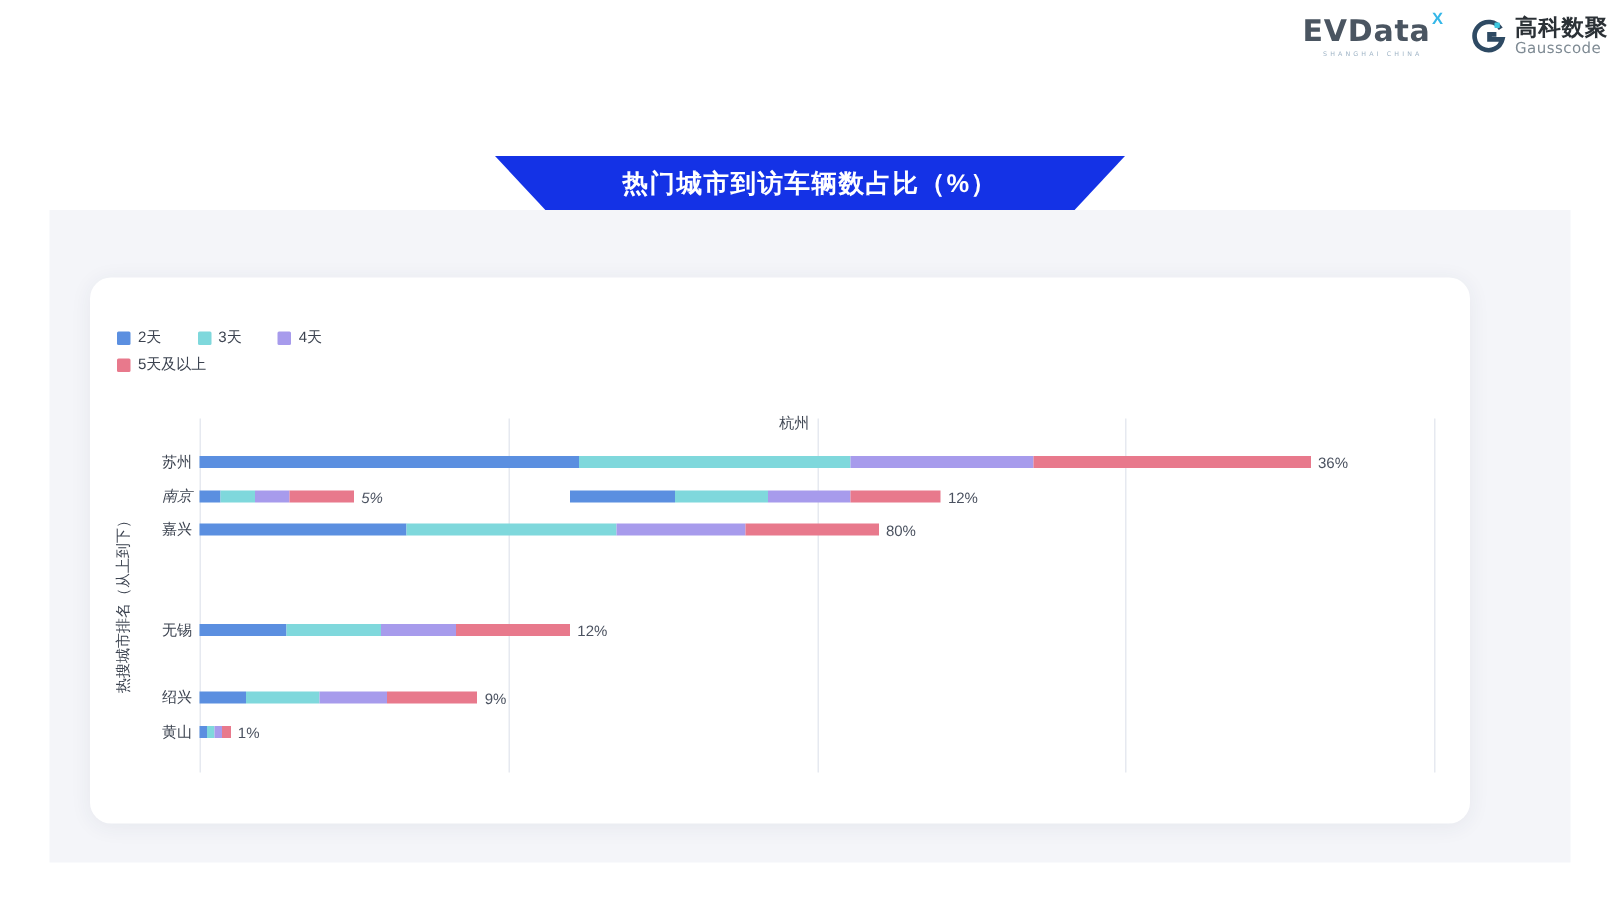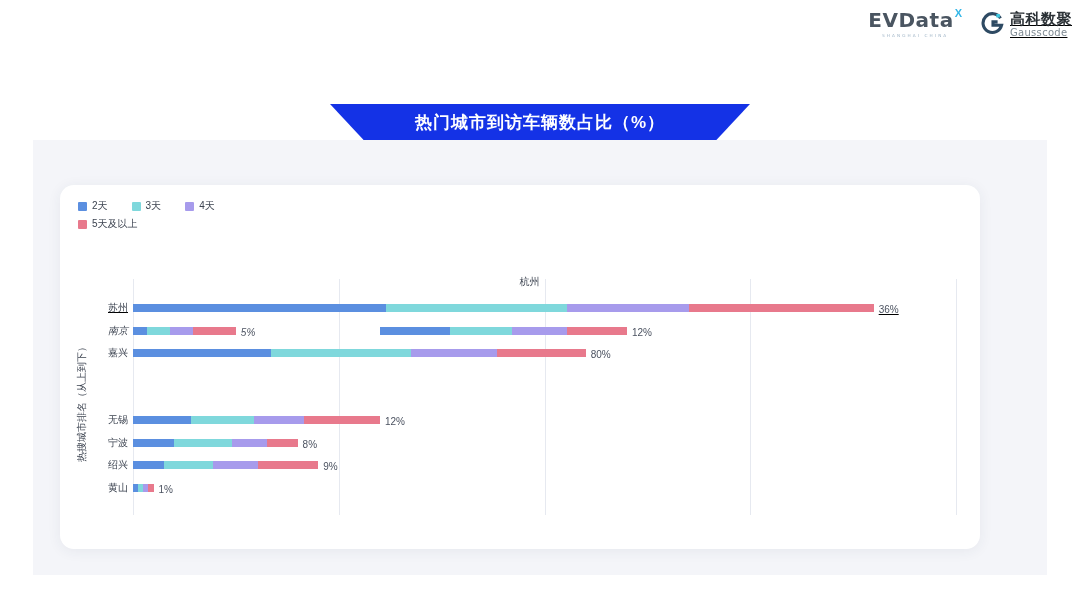--- a/index.html
+++ b/index.html
@@ -12,41 +12,41 @@
 
   
   .logo-bar{position:absolute;top:10px;right:8px;display:flex;align-items:center;gap:18px;}
   .logo-evdata{display:flex;flex-direction:column;align-items:center;}
   .evdata-word{display:flex;align-items:flex-start;}
   .evdata-main{font-family:"DejaVu Sans",sans-serif;font-size:20px;font-weight:700;
     letter-spacing:.5px;color:#4a5561;line-height:1;}
   .evdata-x{font-size:11px;font-weight:700;color:#35b7e8;margin-left:1px;margin-top:-3px;}
   .evdata-sub{font-size:4.2px;letter-spacing:2.1px;color:#9fb4c6;margin-top:3px;
     font-family:"DejaVu Sans",sans-serif;text-transform:uppercase;}
-  .logo-gauss{display:flex;gap:6px;text-decoration:underline;}
+  .logo-gauss{display:flex;align-items:center;gap:6px;}
   .gauss-mark{width:24px;height:24px;position:relative;flex:0 0 24px;}
   .gauss-text{display:flex;flex-direction:column;line-height:1;}
   .gauss-cn{font-size:15px;font-weight:700;color:#2b3136;letter-spacing:.5px;}
   .gauss-en{font-size:10px;color:#7e8a93;letter-spacing:.3px;margin-top:2px;
     font-family:"DejaVu Sans",sans-serif;}
 
   
   .banner{position:absolute;left:330px;top:104px;width:420px;height:36px;
     background:#1432E6;color:#fff;display:flex;align-items:center;justify-content:center;
     clip-path:polygon(0 0,100% 0,92% 100%,8% 100%);
     font-size:17px;font-weight:700;letter-spacing:1px;}
 
   
   .panel{position:absolute;left:33px;top:140px;width:1014px;height:435px;background:#F4F5F9;}
   
   .card{position:absolute;left:60px;top:185px;width:920px;height:364px;background:#fff;
     border-radius:14px;box-shadow:0 2px 14px rgba(40,50,80,.07);}
 
   
-  .legend{position:absolute;left:78px;top:199px;width:300px;
+  .legend{position:absolute;left:78px;top:218px;width:300px;
     display:flex;flex-wrap:wrap;align-items:center;}
   .lg-item{display:flex;align-items:center;margin-right:24px;margin-bottom:4px;}
   .lg-swatch{width:9px;height:9px;border-radius:1px;margin-right:5px;flex:0 0 9px;}
   .lg-label{font-size:10px;color:#3c4350;}
   .lg-break{flex-basis:100%;height:0;}
 
   
   .plot{position:absolute;left:76px;top:275px;width:880px;height:240px;}
   .ytitle{position:absolute;left:-2px;top:52px;width:16px;height:150px;
     display:flex;align-items:center;justify-content:center;}
@@ -131,21 +131,21 @@
         <div class="row" style="top: 0px; flex-direction: column;">
           <div class="ylabel">杭州</div>
           <div class="bar">
             <div class="seg" style="width: 69.955px; background: rgb(91, 143, 224);"></div>
             <div class="seg" style="width: 61.725px; background: rgb(127, 216, 220);"></div>
             <div class="seg" style="width: 55.5525px; background: rgb(167, 155, 236);"></div>
             <div class="seg" style="width: 59.6675px; background: rgb(232, 121, 140);"></div>
             <span class="val">12%</span>
           </div>
         </div>
-        <div class="row" style="top: 22.4px; text-decoration: underline;">
+        <div class="row" style="top: 22.4px;">
           <div class="ylabel">苏州</div>
           <div class="bar">
             <div class="seg" style="width: 253.072px; background: rgb(91, 143, 224);"></div>
             <div class="seg" style="width: 181.06px; background: rgb(127, 216, 220);"></div>
             <div class="seg" style="width: 121.392px; background: rgb(167, 155, 236);"></div>
             <div class="seg" style="width: 185.175px; background: rgb(232, 121, 140);"></div>
             <span class="val">36%</span>
           </div>
         </div>
         <div class="row" style="top: 44.8px; font-style: italic;">
@@ -171,30 +171,20 @@
         <div class="row" style="top: 134.4px;">
           <div class="ylabel">无锡</div>
           <div class="bar">
             <div class="seg" style="width: 57.61px; background: rgb(91, 143, 224);"></div>
             <div class="seg" style="width: 63.7825px; background: rgb(127, 216, 220);"></div>
             <div class="seg" style="width: 49.38px; background: rgb(167, 155, 236);"></div>
             <div class="seg" style="width: 76.1275px; background: rgb(232, 121, 140);"></div>
             <span class="val">12%</span>
           </div>
         </div>
-        <div class="row" style="top: 156.8px;">
-          <div class="ylabel">宁波</div>
-          <div class="bar">
-            <div class="seg" style="width: 41.15px; background: rgb(91, 143, 224);"></div>
-            <div class="seg" style="width: 57.61px; background: rgb(127, 216, 220);"></div>
-            <div class="seg" style="width: 34.9775px; background: rgb(167, 155, 236);"></div>
-            <div class="seg" style="width: 30.8625px; background: rgb(232, 121, 140);"></div>
-            <span class="val">8%</span>
-          </div>
-        </div>
         <div class="row" style="top: 179.2px;">
           <div class="ylabel">绍兴</div>
           <div class="bar">
             <div class="seg" style="width: 30.8625px; background: rgb(91, 143, 224);"></div>
             <div class="seg" style="width: 49.38px; background: rgb(127, 216, 220);"></div>
             <div class="seg" style="width: 45.265px; background: rgb(167, 155, 236);"></div>
             <div class="seg" style="width: 59.6675px; background: rgb(232, 121, 140);"></div>
             <span class="val">9%</span>
           </div>
         </div>

